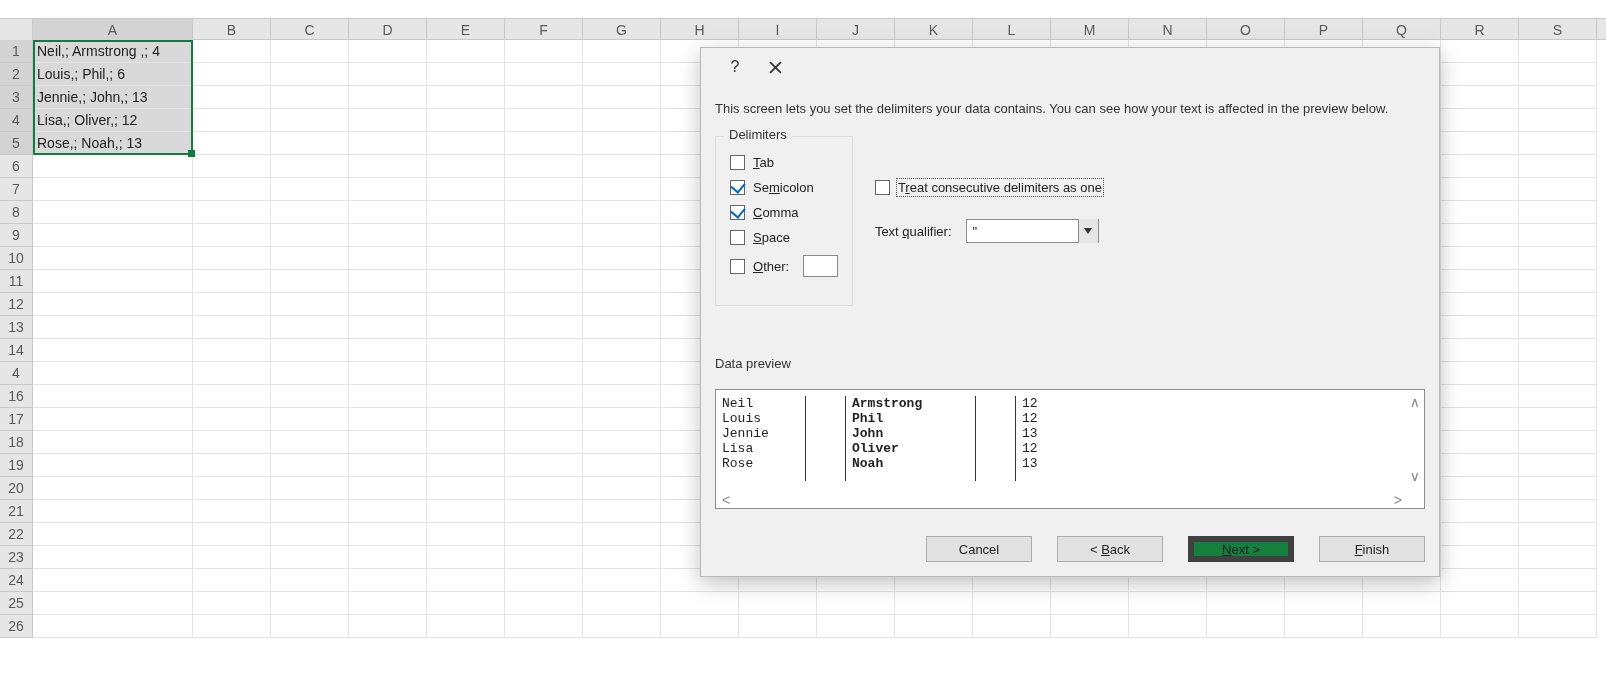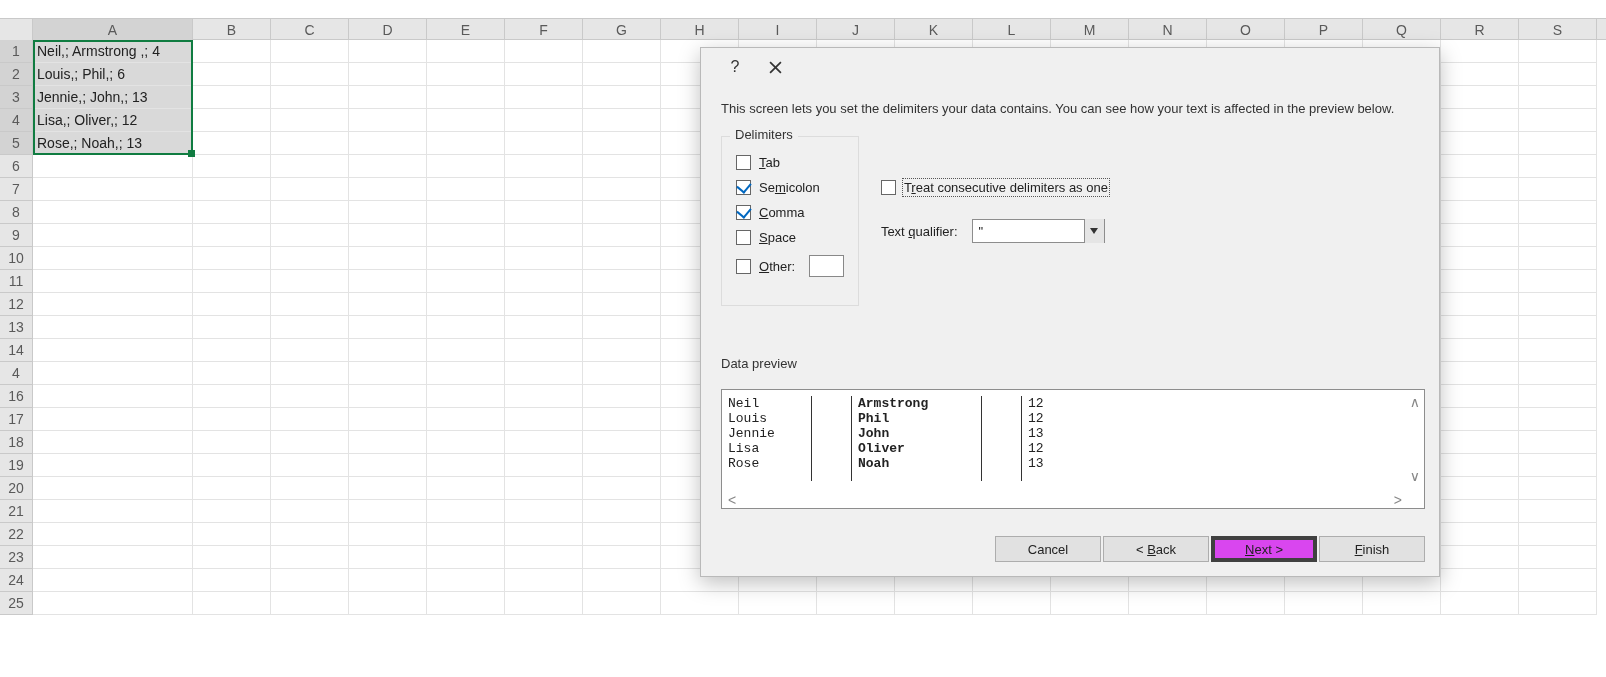--- a/index.html
+++ b/index.html
@@ -116,21 +116,21 @@
     color: #222;
   }
   .dlg-titlebar .title { flex: 1; }
   .dlg-titlebar .help, .dlg-titlebar .close {
     width: 40px; height: 38px;
     display:flex; align-items:center; justify-content:center;
     font-size: 16px; color:#333;
   }
   .dlg-titlebar .close svg { width:13px; height:13px; stroke:#333; stroke-width:1.6; }
   .dlg-body {
-    padding: 10px 14px 0 20px;
+    padding: 10px 14px 0 14px;
   }
   .intro {
     font-size: 13px;
     color: #333;
     padding: 5px 0 20px 0;
   }
   .fieldset {
     position: relative;
     border: 1px solid #dcdcdc;
     padding: 14px 14px 18px 14px;
@@ -203,29 +203,29 @@
   .preview .scroll-up, .preview .scroll-down{
     position:absolute; right:4px; color:#888;
   }
   .preview .scroll-up{ top:4px;} .preview .scroll-down{top:78px;}
   .preview .hbar{
     position:absolute; left:6px; right:22px; bottom:4px; height:12px;
     display:flex; justify-content:space-between; color:#888;
   }
   .dlg-buttons {
     position:absolute; right:14px; bottom:14px;
-    display:flex; gap:2px;
+    display:flex; gap:25px;
   }
   .dlg-buttons .btn {
     width:106px; height:26px;
     background:#e1e1e1; border:1px solid #adadad;
     display:flex; align-items:center; justify-content:center;
     font-size:13px; color:#222;
   }
-  .dlg-buttons .btn.primary { border:4px solid #404040; background:#d946ef;}
+  .dlg-buttons .btn.primary { border:6px solid #404040; background:#15803d;}
   .dlg-buttons .btn .ul{ text-decoration:underline; }
 </style>
 </head>
 <body>
 
 <div class="sheet">
   <div class="colhead-row">
     <div class="corner"></div>
   <div class="colhead hl" style="left: 33px; width: 160px;">A</div>
       <div class="colhead" style="left: 193px; width: 78px;">B</div>
@@ -771,20 +771,42 @@
         <div class="cell" style="left: 1051px; width: 78px;"></div>
         <div class="cell" style="left: 1129px; width: 78px;"></div>
         <div class="cell" style="left: 1207px; width: 78px;"></div>
         <div class="cell" style="left: 1285px; width: 78px;"></div>
         <div class="cell" style="left: 1363px; width: 78px;"></div>
         <div class="cell" style="left: 1441px; width: 78px;"></div>
         <div class="cell" style="left: 1519px; width: 78px;"></div>
       </div>
       <div class="row">
         <div class="rownum">25</div>
+        <div class="cell" style="left: 33px; width: 160px;"></div>
+        <div class="cell" style="left: 193px; width: 78px;"></div>
+        <div class="cell" style="left: 271px; width: 78px;"></div>
+        <div class="cell" style="left: 349px; width: 78px;"></div>
+        <div class="cell" style="left: 427px; width: 78px;"></div>
+        <div class="cell" style="left: 505px; width: 78px;"></div>
+        <div class="cell" style="left: 583px; width: 78px;"></div>
+        <div class="cell" style="left: 661px; width: 78px;"></div>
+        <div class="cell" style="left: 739px; width: 78px;"></div>
+        <div class="cell" style="left: 817px; width: 78px;"></div>
+        <div class="cell" style="left: 895px; width: 78px;"></div>
+        <div class="cell" style="left: 973px; width: 78px;"></div>
+        <div class="cell" style="left: 1051px; width: 78px;"></div>
+        <div class="cell" style="left: 1129px; width: 78px;"></div>
+        <div class="cell" style="left: 1207px; width: 78px;"></div>
+        <div class="cell" style="left: 1285px; width: 78px;"></div>
+        <div class="cell" style="left: 1363px; width: 78px;"></div>
+        <div class="cell" style="left: 1441px; width: 78px;"></div>
+        <div class="cell" style="left: 1519px; width: 78px;"></div>
+      </div>
+      <div class="row">
+        <div class="rownum">26</div>
         <div class="cell" style="left: 33px; width: 160px;"></div>
         <div class="cell" style="left: 193px; width: 78px;"></div>
         <div class="cell" style="left: 271px; width: 78px;"></div>
         <div class="cell" style="left: 349px; width: 78px;"></div>
         <div class="cell" style="left: 427px; width: 78px;"></div>
         <div class="cell" style="left: 505px; width: 78px;"></div>
         <div class="cell" style="left: 583px; width: 78px;"></div>
         <div class="cell" style="left: 661px; width: 78px;"></div>
         <div class="cell" style="left: 739px; width: 78px;"></div>
         <div class="cell" style="left: 817px; width: 78px;"></div>

